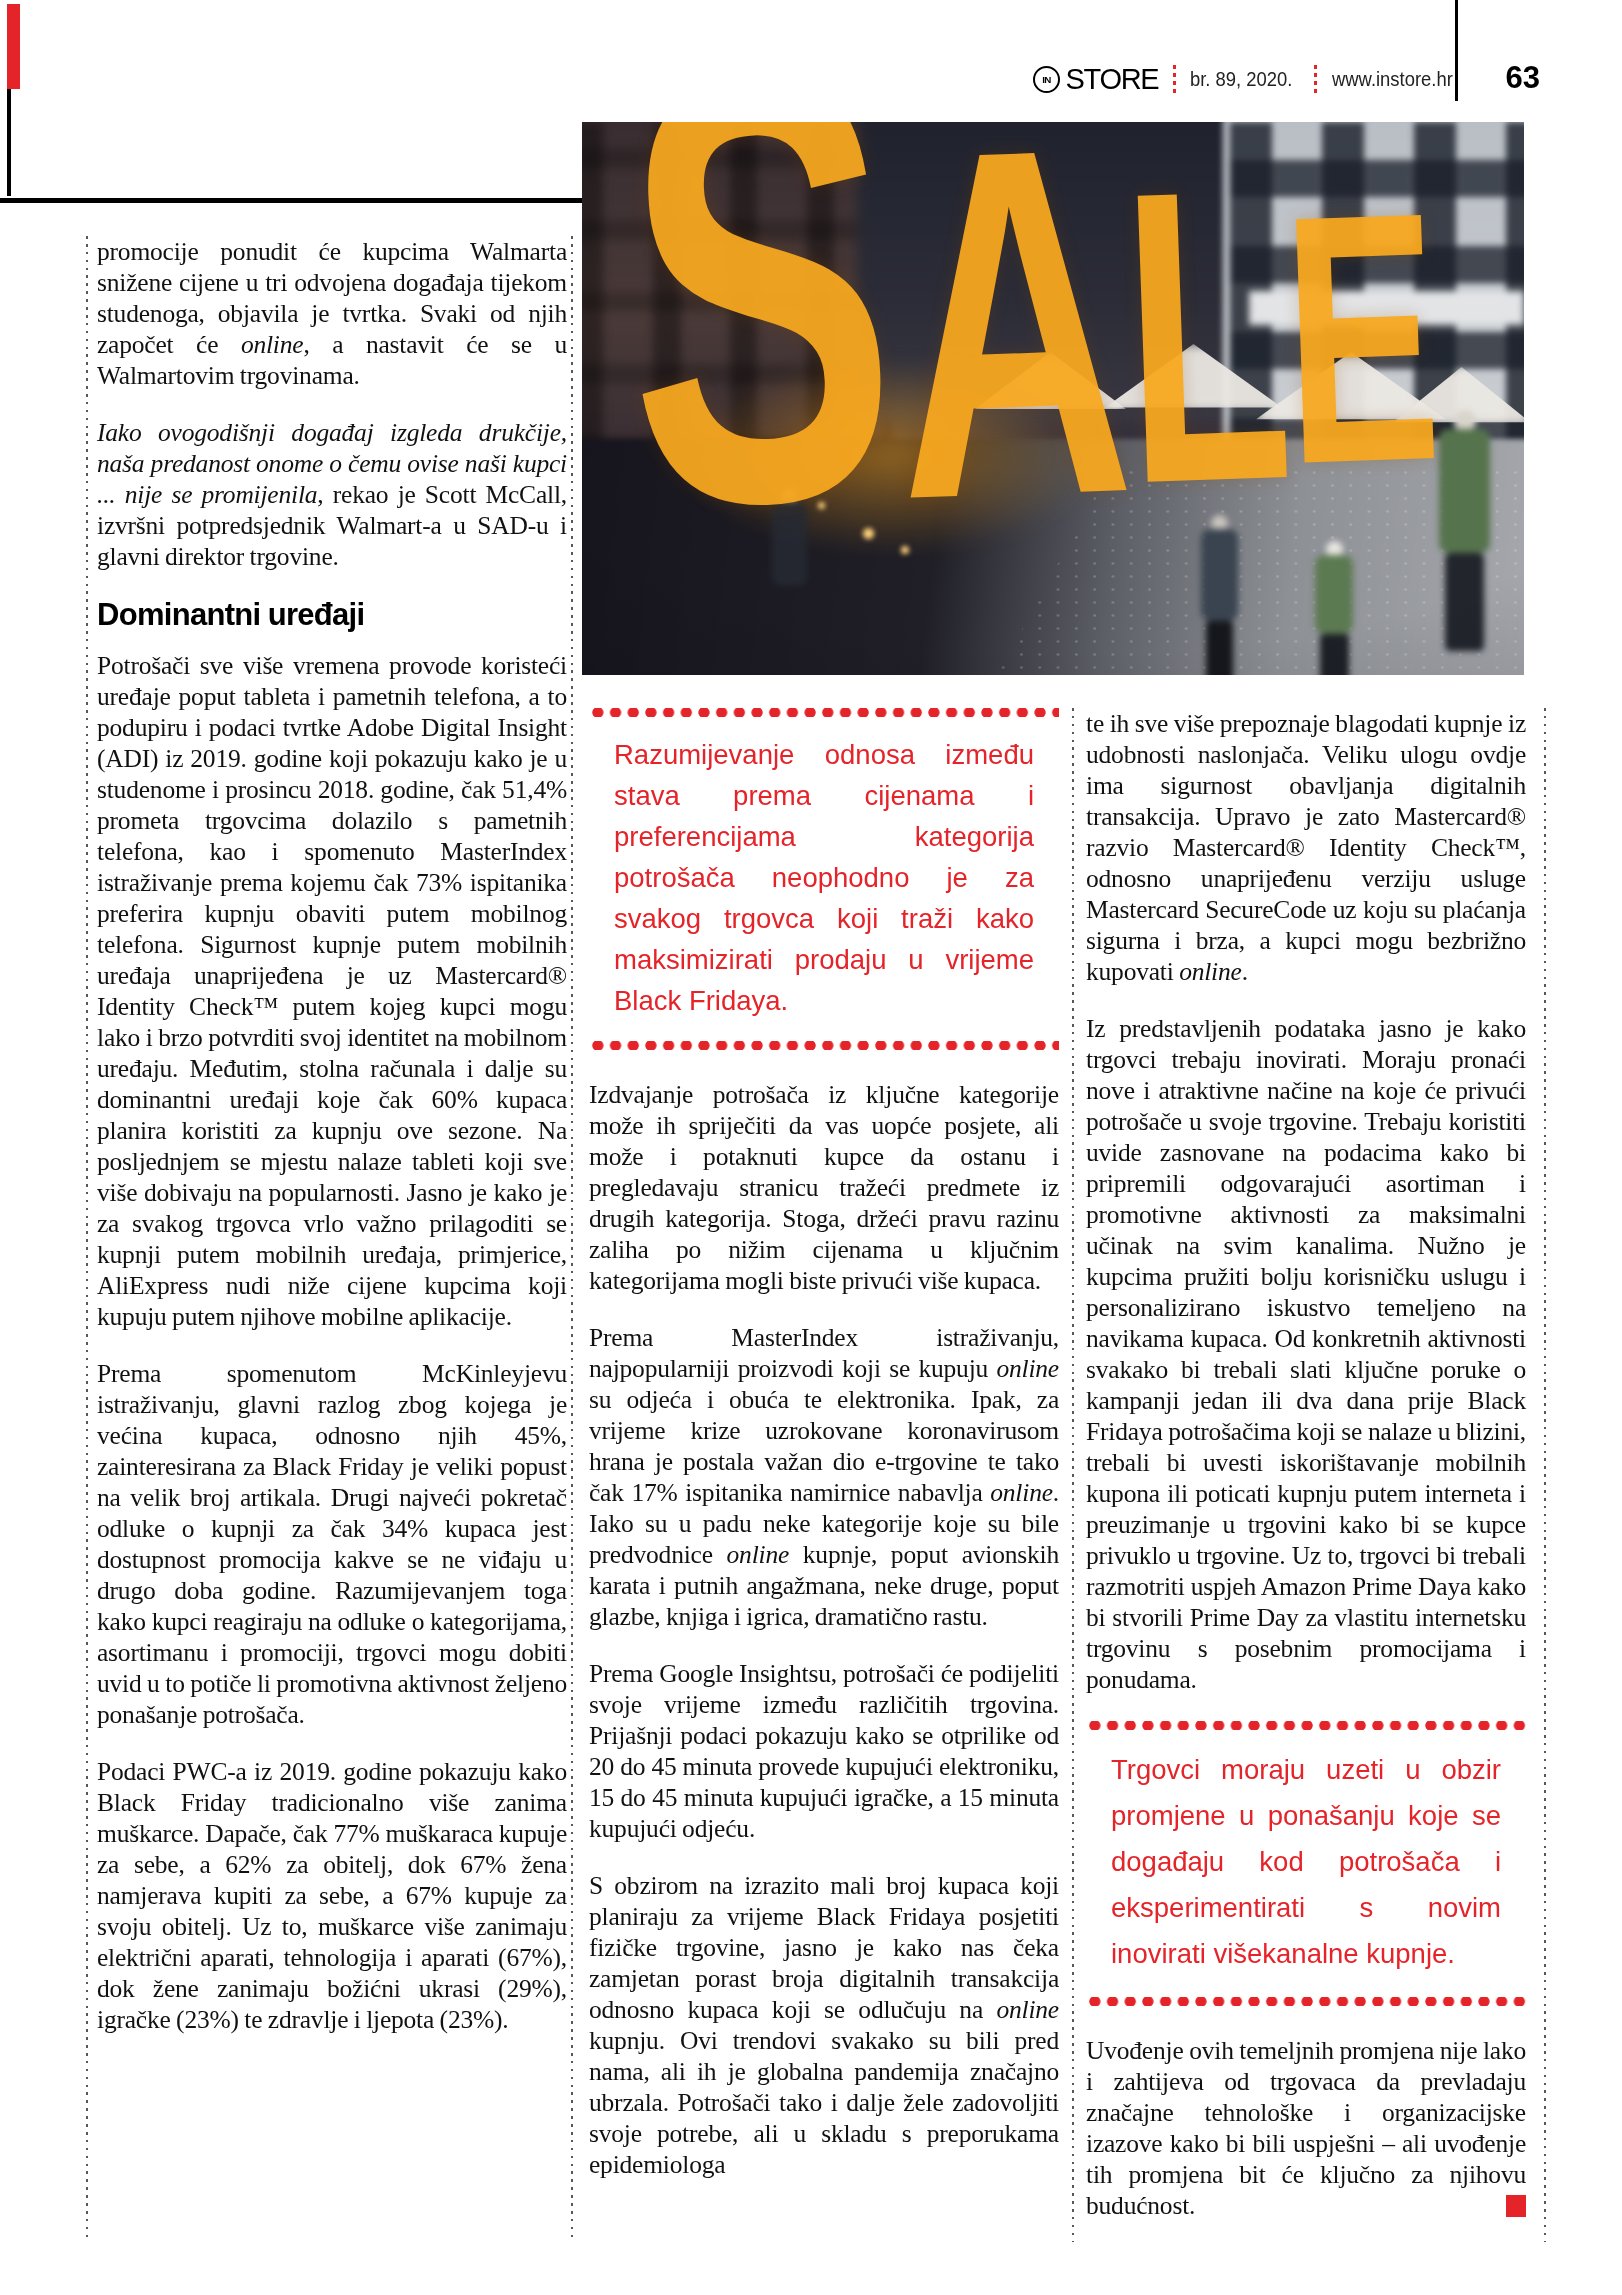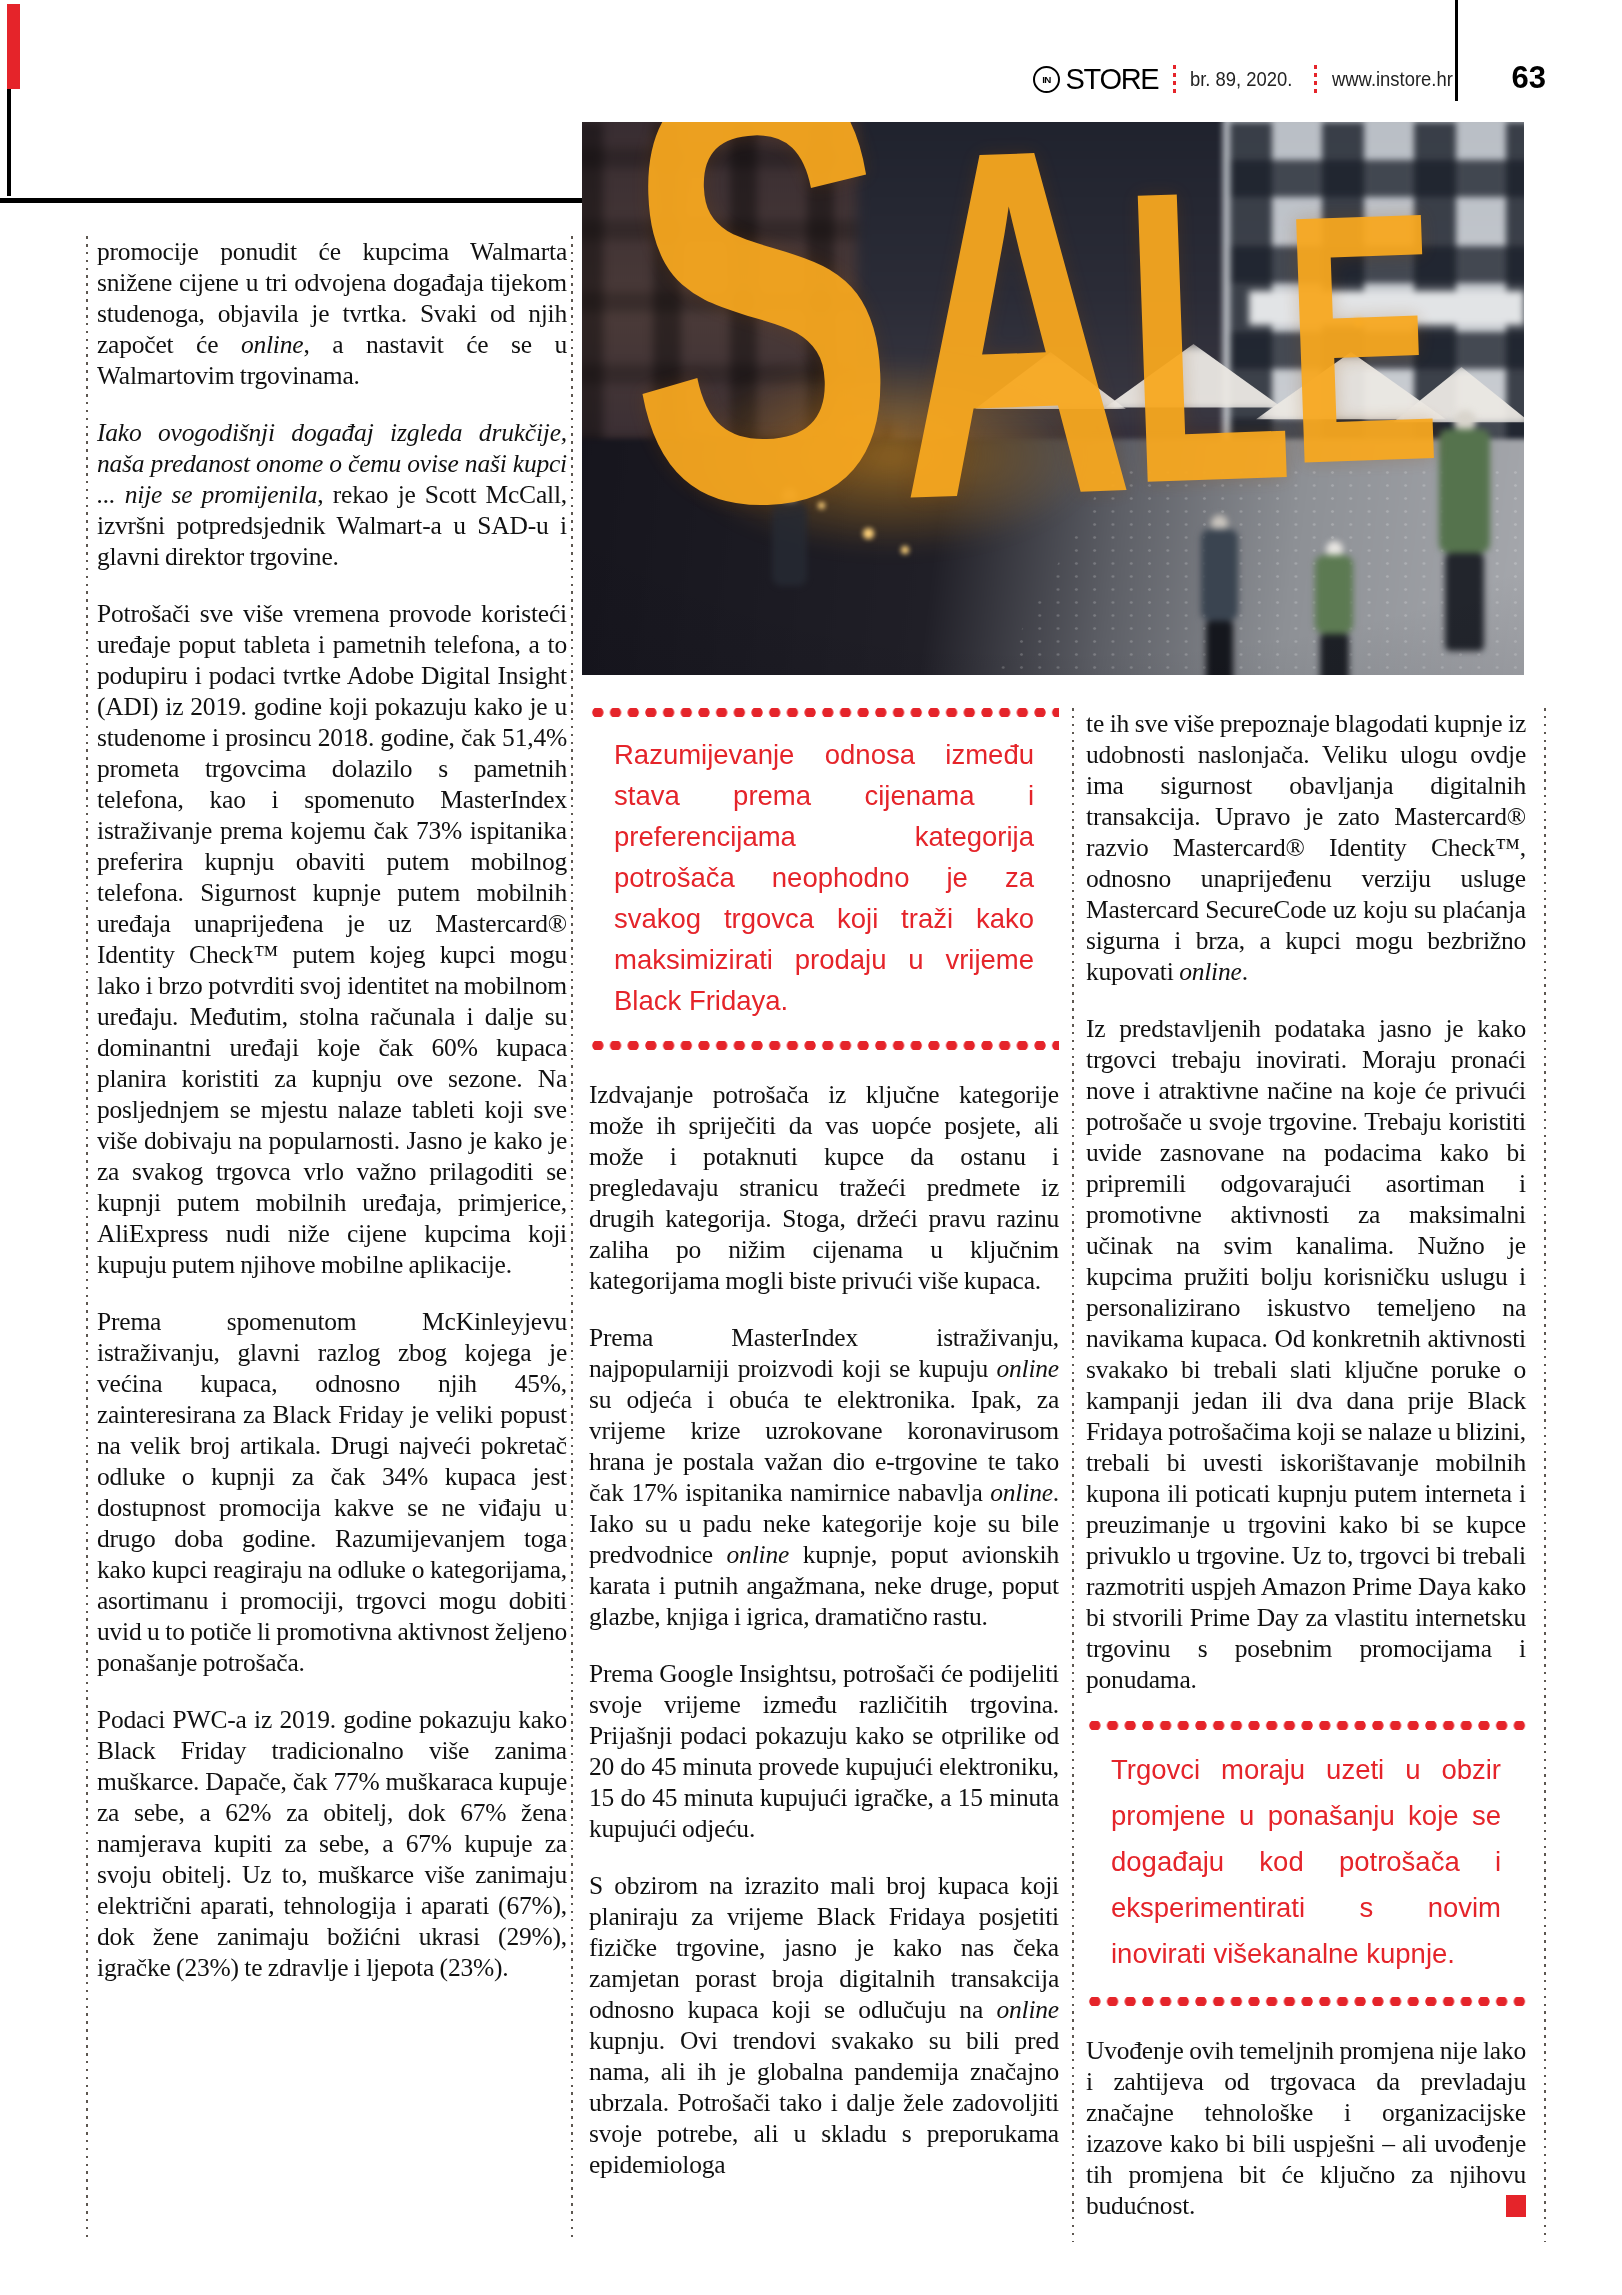--- a/index.html
+++ b/index.html
@@ -11,21 +11,21 @@
        font-family:"Liberation Sans",sans-serif;}
   .logo{display:flex;align-items:center;gap:5.2px;}
   .logo-circle{width:23.6px;height:23.6px;border:2.6px solid #000;border-radius:50%;
        display:flex;align-items:center;justify-content:center;
        font-size:9.8px;font-weight:bold;letter-spacing:-0.7px;color:#000;}
   .logo-word{font-size:29px;font-weight:400;letter-spacing:-1.3px;color:#000;}
   .hdr-dots{width:3.3px;height:29px;
        background-image:repeating-linear-gradient(to bottom,#e5242a 0 3.9px,transparent 3.9px 7.9px);}
   .hdr-item{font-size:19.6px;color:#222;transform:scaleX(.94);transform-origin:left center;white-space:nowrap;}
   .hdr-rule{position:absolute;top:0;left:1455px;width:3.3px;height:101px;background:#000;}
-  .pageno{position:absolute;top:60px;right:92px;width:59px;text-align:right;
+  .pageno{position:absolute;top:60px;right:98px;width:59px;text-align:right;
        font-family:"Liberation Sans",sans-serif;font-size:31px;font-weight:800;color:#000;}
 
   
   .edge-red{position:absolute;left:6.5px;top:3.9px;width:13px;height:85px;background:#e5242a;}
   .edge-black{position:absolute;left:6.5px;top:89px;width:4.6px;height:107px;background:#000;}
   .top-rule{position:absolute;left:0;top:198px;width:582px;height:5.2px;background:#000;}
 
   .vdots{position:absolute;width:2px;
        background-image:repeating-linear-gradient(to bottom,#5d5751 0 2.6px,transparent 2.6px 7.9px);}
   #sep-l{left:86px;top:236px;height:2006px;}
@@ -193,20 +193,21 @@
   </div>
 
   <div class="vdots" id="sep-l"></div>
   <div class="vdots" id="sep-1"></div>
   <div class="vdots" id="sep-2"></div>
   <div class="vdots" id="sep-r"></div>
 
   <div class="col" id="col1">
     <p><span>promocije ponudit će kupcima Walmarta snižene cijene u tri odvojena događaja tijekom studenoga, objavila je tvrtka. Svaki od njih započet će </span><span class="it">online</span><span>, a nastavit će se u Walmartovim trgovinama.</span></p>
     <p><span class="it">Iako ovogodišnji događaj izgleda drukčije, naša predanost onome o čemu ovise naši kupci ... nije se promijenila</span><span>, rekao je Scott McCall, izvršni potpredsjednik Walmart-a u SAD-u i glavni direktor trgovine.</span></p>
+    <h2 class="sec">Dominantni uređaji</h2>
     <p>Potrošači sve više vremena provode koristeći uređaje poput tableta i pametnih telefona, a to podupiru i podaci tvrtke Adobe Digital Insight (ADI) iz 2019. godine koji pokazuju kako je u studenome i prosincu 2018. godine, čak 51,4% prometa trgovcima dolazilo s pametnih telefona, kao i spomenuto MasterIndex istraživanje prema kojemu čak 73% ispitanika preferira kupnju obaviti putem mobilnog telefona. Sigurnost kupnje putem mobilnih uređaja unaprijeđena je uz Mastercard® Identity Check™ putem kojeg kupci mogu lako i brzo potvrditi svoj identitet na mobilnom uređaju. Međutim, stolna računala i dalje su dominantni uređaji koje čak 60% kupaca planira koristiti za kupnju ove sezone. Na posljednjem se mjestu nalaze tableti koji sve više dobivaju na popularnosti. Jasno je kako je za svakog trgovca vrlo važno prilagoditi se kupnji putem mobilnih uređaja, primjerice, AliExpress nudi niže cijene kupcima koji kupuju putem njihove mobilne aplikacije.</p>
     <p>Prema spomenutom McKinleyjevu istraživanju, glavni razlog zbog kojega je većina kupaca, odnosno njih 45%, zainteresirana za Black Friday je veliki popust na velik broj artikala. Drugi najveći pokretač odluke o kupnji za čak 34% kupaca jest dostupnost promocija kakve se ne viđaju u drugo doba godine. Razumijevanjem toga kako kupci reagiraju na odluke o kategorijama, asortimanu i promociji, trgovci mogu dobiti uvid u to potiče li promotivna aktivnost željeno ponašanje potrošača.</p>
     <p>Podaci PWC-a iz 2019. godine pokazuju kako Black Friday tradicionalno više zanima muškarce. Dapače, čak 77% muškaraca kupuje za sebe, a 62% za obitelj, dok 67% žena namjerava kupiti za sebe, a 67% kupuje za svoju obitelj. Uz to, muškarce više zanimaju električni aparati, tehnologija i aparati (67%), dok žene zanimaju božićni ukrasi (29%), igračke (23%) te zdravlje i ljepota (23%).</p>
   </div>
 
   <div class="col" id="col2">
     <div class="quote" id="q1">
       <div class="rdots"></div>
       <div class="quote-text">Razumijevanje odnosa između stava prema cijenama i preferencijama kategorija potrošača neophodno je za svakog trgovca koji traži kako maksimizirati prodaju u vrijeme Black Fridaya.</div>
       <div class="rdots"></div>

